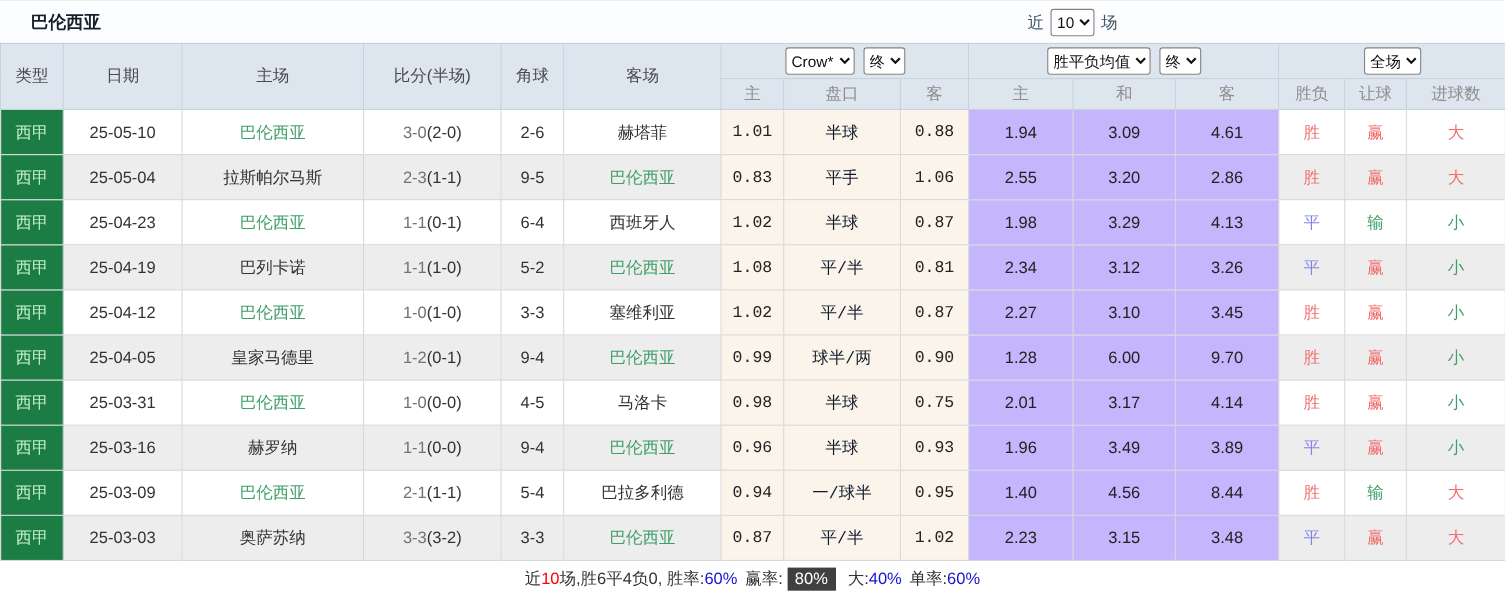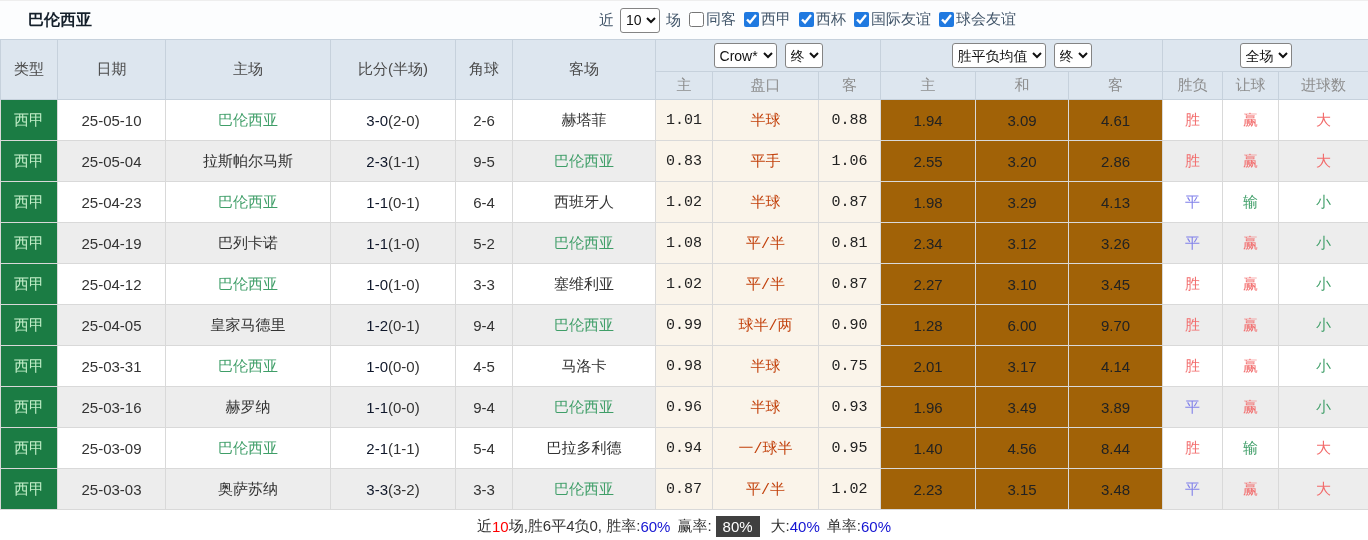--- a/index.html
+++ b/index.html
@@ -31,24 +31,24 @@
     border: 1px solid #c6d1dc; text-align: center;
   }
   tr.hrowA th { height: 32px; }
   tr.hrowB th { height: 28px; color: #8d8d8d; }
   .selwrap { display: flex; align-items: flex-start; justify-content: center; gap: 8px; }
   td { height: 41px; text-align: center; font-size: 15px; border: 1px solid #d9d9d9; }
   tbody tr:nth-child(odd) td.plain { background: #ffffff; }
   tbody tr:nth-child(even) td.plain { background: #ededed; }
   td.c-type { background: #1b7c44; color: #c2eec8; }
   td.cream { background: #faf4ea; color: #222; font-family: Liberation Mono, monospace; }
-  td.blue  { background: #a16207; color: #222; }
-  td.hc { color: #c2410c; }
+  td.blue  { background: #c4b5fd; color: #222; }
+  td.hc { color: #0f172a; }
   .team { color: #3f9e68; }
-  .score { color: #0f172a; }
+  .score { color: #737373; }
   .half { color: #333; }
   .t-red { color: #f26c6c; }
   .t-blue { color: #8282ea; }
   .t-green { color: #3f9e68; }
 
   
   .footer { height: 33px; display: flex; align-items: center; justify-content: center;
             font-size: 15px; color: #333; }
   .footer span { white-space: pre; }
   .f-red { color: #fe0000; }
@@ -62,36 +62,20 @@
 <div class="page">
 
   <div class="topbar">
     <div class="team-title">巴伦西亚</div>
     <div class="filters">
       <span>近</span>
       <select class="gap">
         <option>10</option>
       </select>
       <span class="gap">场</span>
-      <span id="filter-checkboxes"><span class="filter-item">
-            <input type="checkbox" style="">
-            <span class="lbl">同客</span>
-          </span><span class="filter-item">
-            <input type="checkbox" checked="" style="">
-            <span class="lbl">西甲</span>
-          </span><span class="filter-item">
-            <input type="checkbox" checked="" style="">
-            <span class="lbl">西杯</span>
-          </span><span class="filter-item">
-            <input type="checkbox" checked="" style="">
-            <span class="lbl">国际友谊</span>
-          </span><span class="filter-item">
-            <input type="checkbox" checked="" style="">
-            <span class="lbl">球会友谊</span>
-          </span></span>
     </div>
   </div>
 
   <table>
     <colgroup>
       <col style="width:57px">
         <col style="width:108px">
         <col style="width:165px">
       <col style="width:125px">
         <col style="width:57px">

